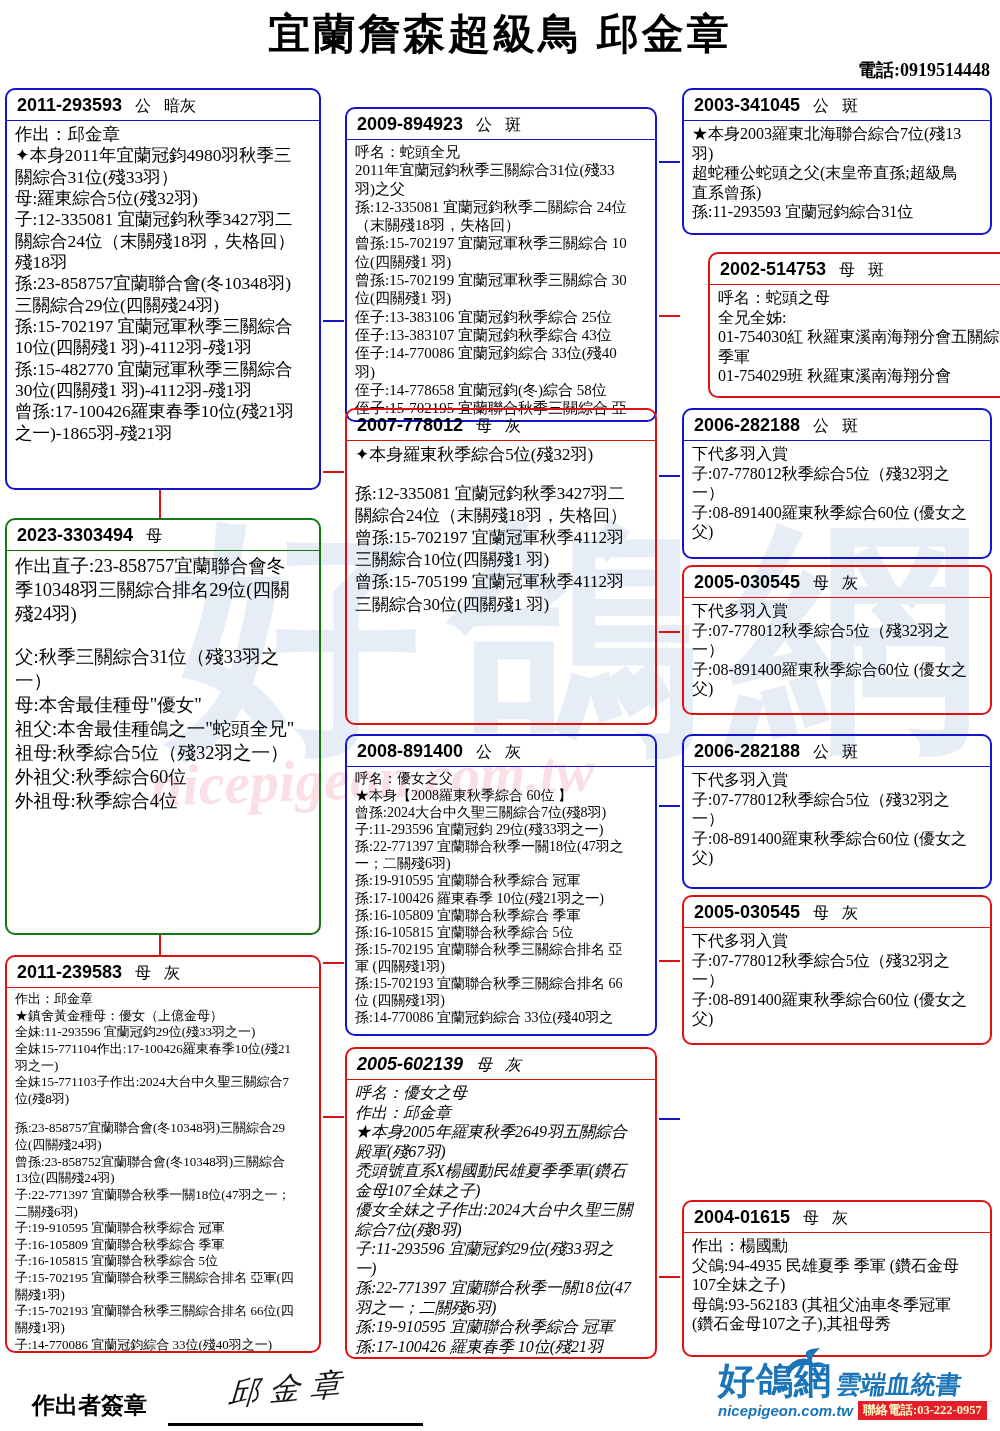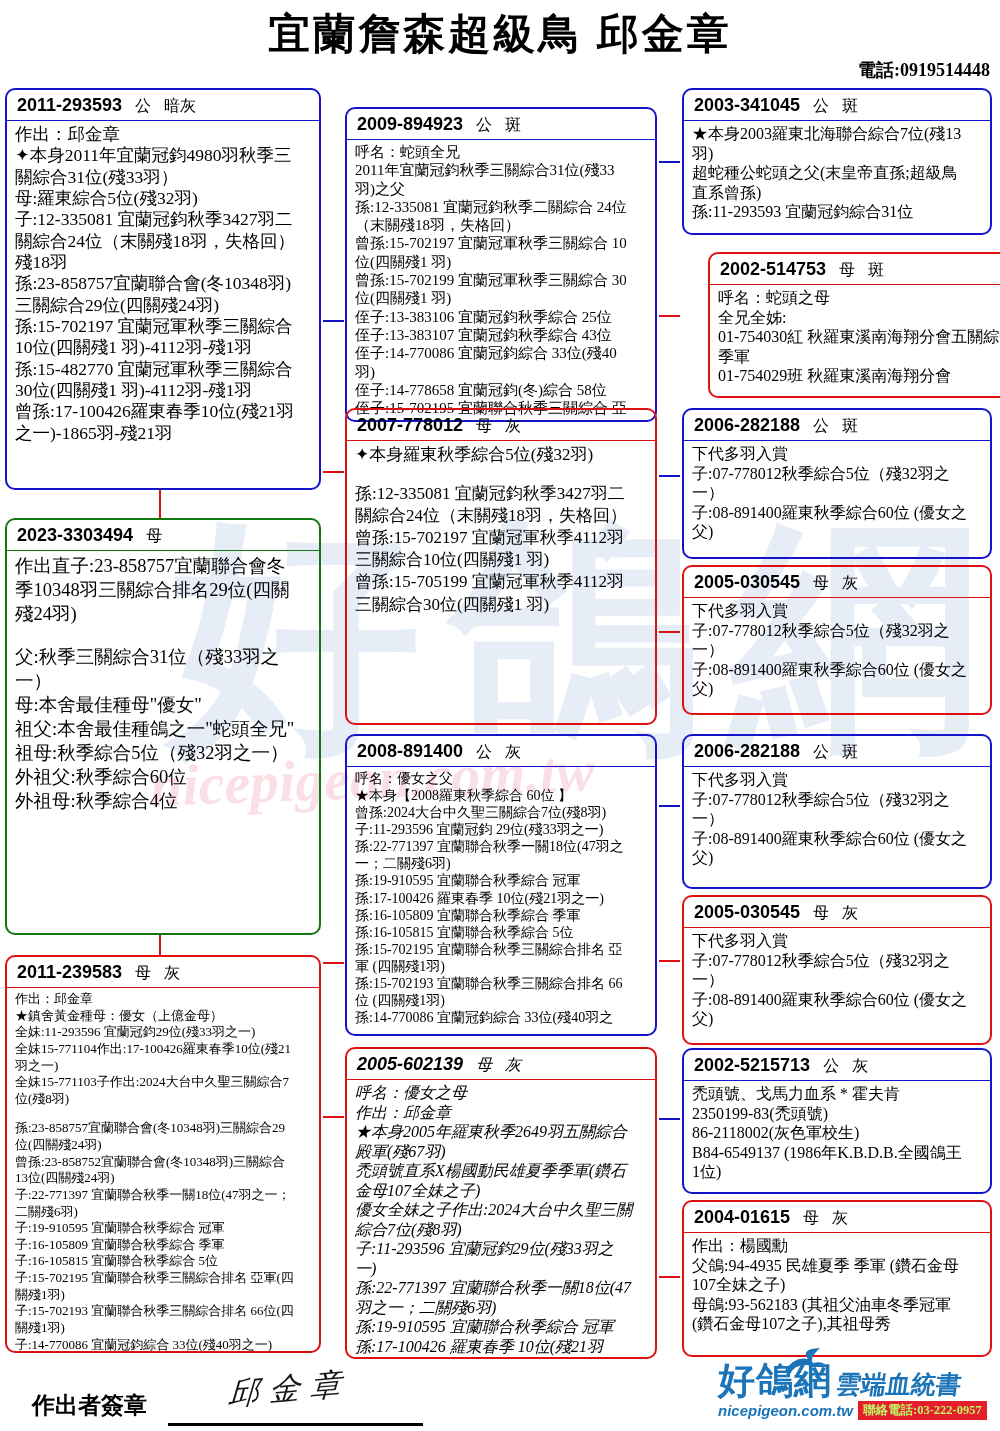--- a/index.html
+++ b/index.html
@@ -69,21 +69,21 @@
 
   #logo{position:absolute;left:718px;top:1362px;width:276px;z-index:2;}
   #logo .row1{display:flex;align-items:flex-end;line-height:1;}
   #logo .brand{font-size:37px;font-weight:900;color:#1b74b8;letter-spacing:1px;}
   #logo .suffix{font-size:25px;font-weight:900;color:#1b74b8;margin-left:4px;
                 transform:skewX(-8deg);padding-bottom:2px;}
   #logo .dove{position:absolute;left:62px;top:-16px;}
   #logo .row2{display:flex;align-items:center;margin-top:2px;}
   #logo .url{font-size:15px;font-weight:bold;font-style:italic;color:#1b74b8;
              font-family:"Liberation Sans","DejaVu Sans",sans-serif;}
-  #logo .badge{margin-left:5px;background:#e41e2b;color:#bef264;font-size:12.5px;
+  #logo .badge{margin-left:5px;background:#e41e2b;color:#fef9c3;font-size:12.5px;
                font-weight:bold;padding:1px 5px;white-space:nowrap;}
 </style>
 </head>
 <body>
 
 <div id="page">
 
   <div class="wm" id="wm-cjk">好鴿網</div>
   <div class="wm" id="wm-url">nicepigeon.com.tw</div>
 
@@ -314,33 +314,20 @@
       <span class="sex">母</span>
       <span class="feather">灰</span>
     </div>
     <div class="body">
         <div class="bline">下代多羽入賞</div>
         <div class="bline">子:07-778012秋季綜合5位（殘32羽之一）</div>
         <div class="bline">子:08-891400羅東秋季綜合60位 (優女之父)</div>
       </div>
   </div>
 
-  <div class="box blue" id="box-r7">
-    <div class="hdr">
-      <span class="ring">2002-5215713</span>
-      <span class="sex">公</span>
-      <span class="feather">灰</span>
-    </div>
-    <div class="body">
-        <div class="bline">禿頭號、戈馬力血系 * 霍夫肯</div>
-        <div class="bline">2350199-83(禿頭號)</div>
-        <div class="bline">86-2118002(灰色軍校生)</div>
-        <div class="bline">B84-6549137 (1986年K.B.D.B.全國鴿王1位)</div>
-      </div>
-  </div>
 
   <div class="box red" id="box-r8">
     <div class="hdr">
       <span class="ring">2004-01615</span>
       <span class="sex">母</span>
       <span class="feather">灰</span>
     </div>
     <div class="body">
         <div class="bline">作出：楊國勳</div>
         <div class="bline">父鴿:94-4935 民雄夏季 季軍 (鑽石金母107全妹之子)</div>

